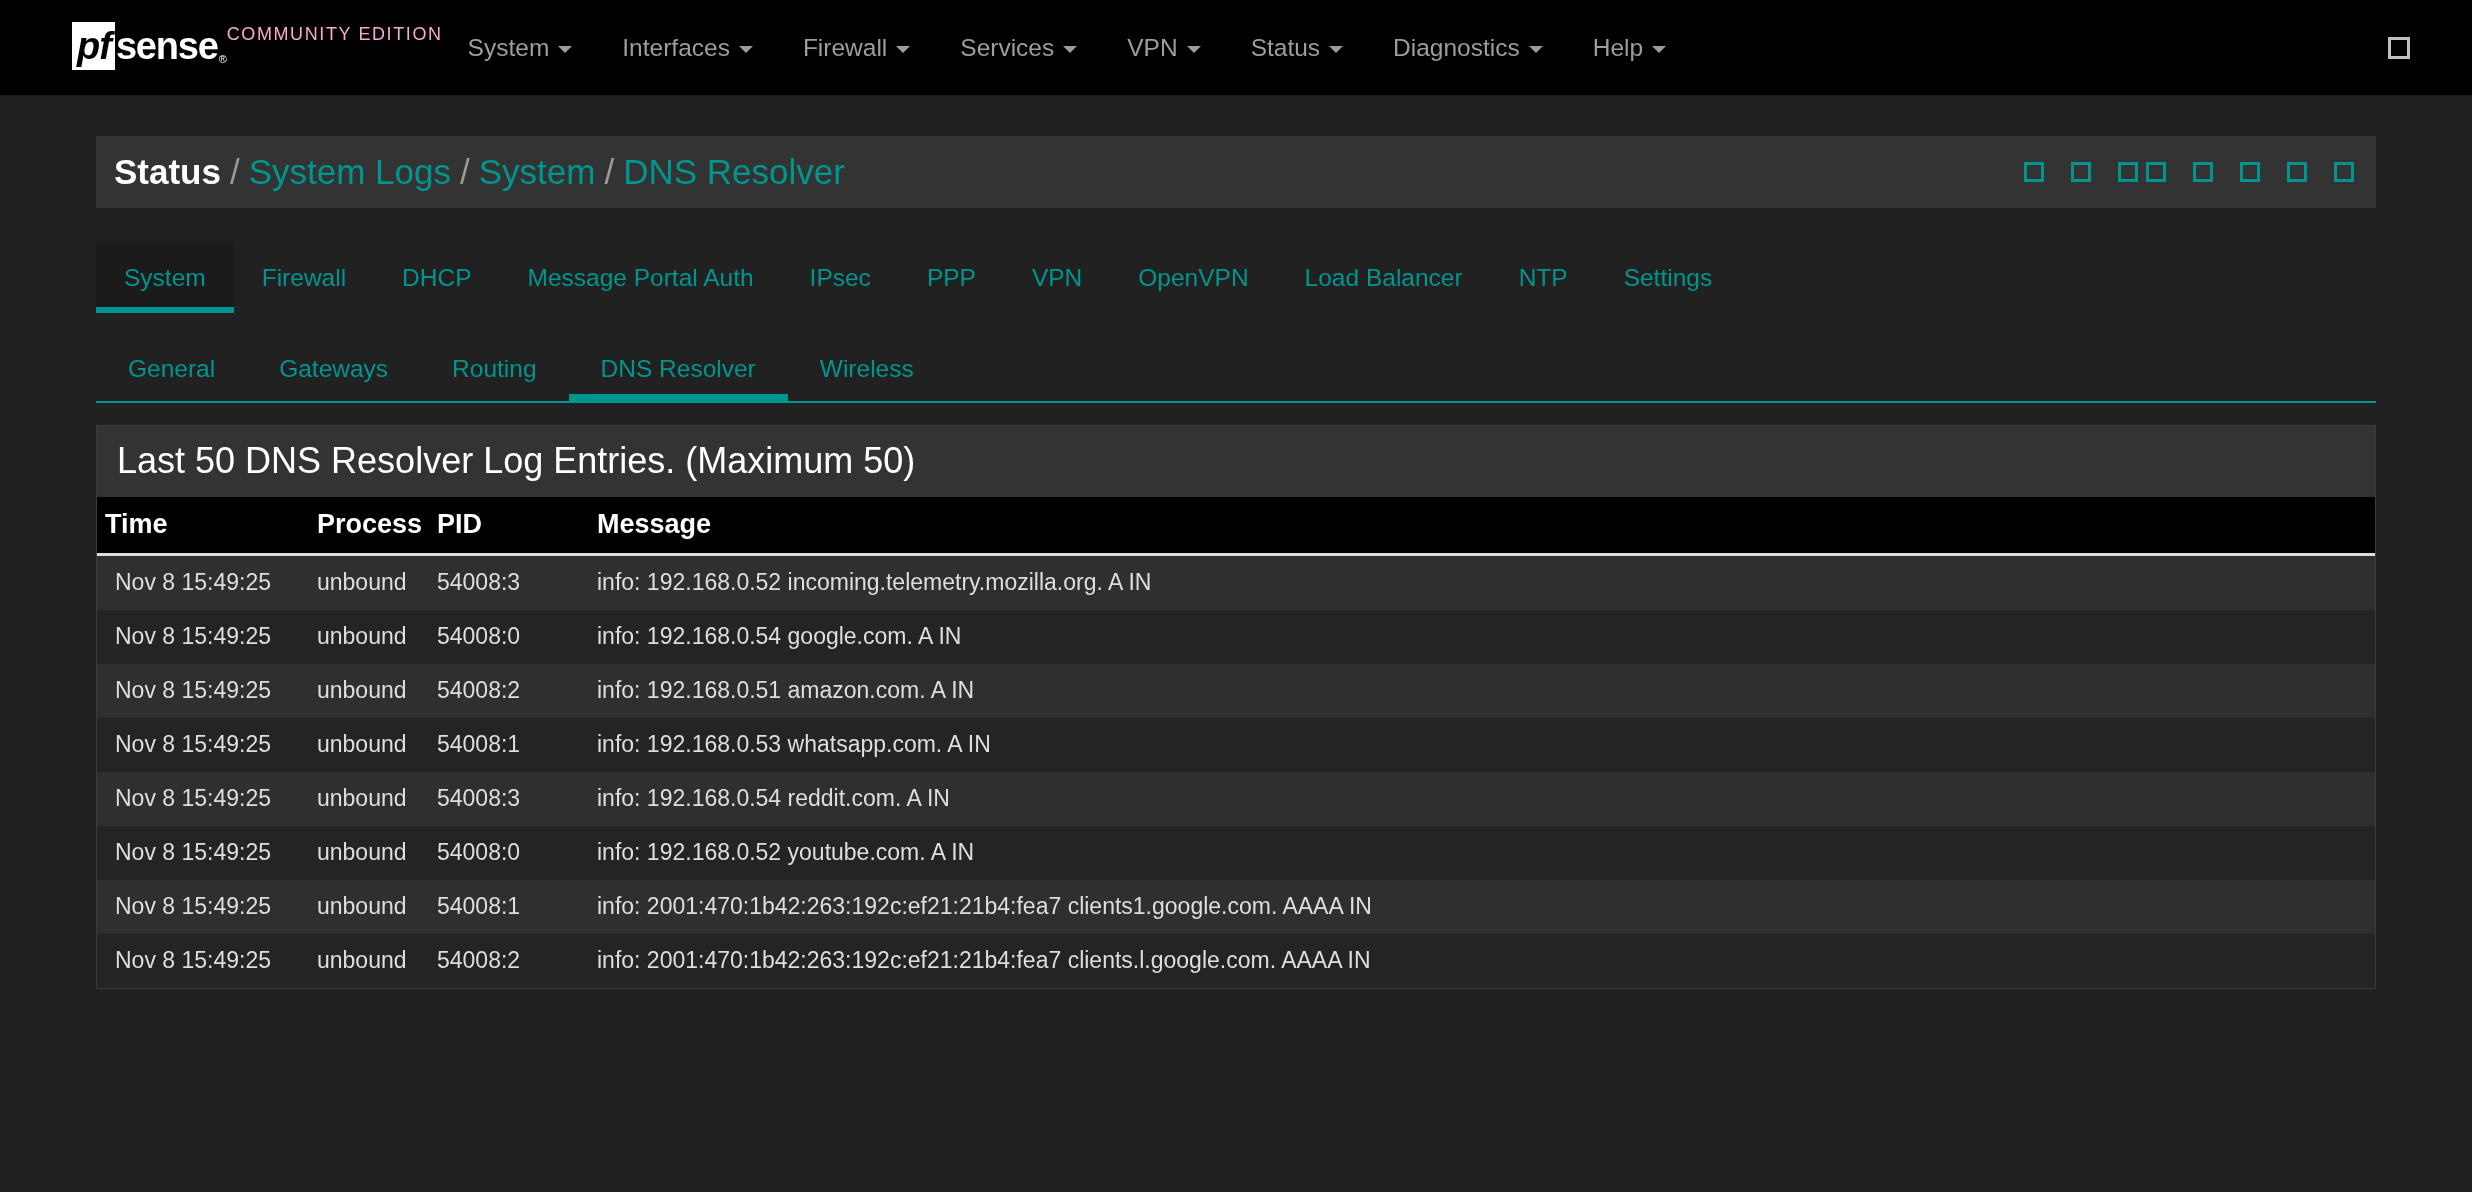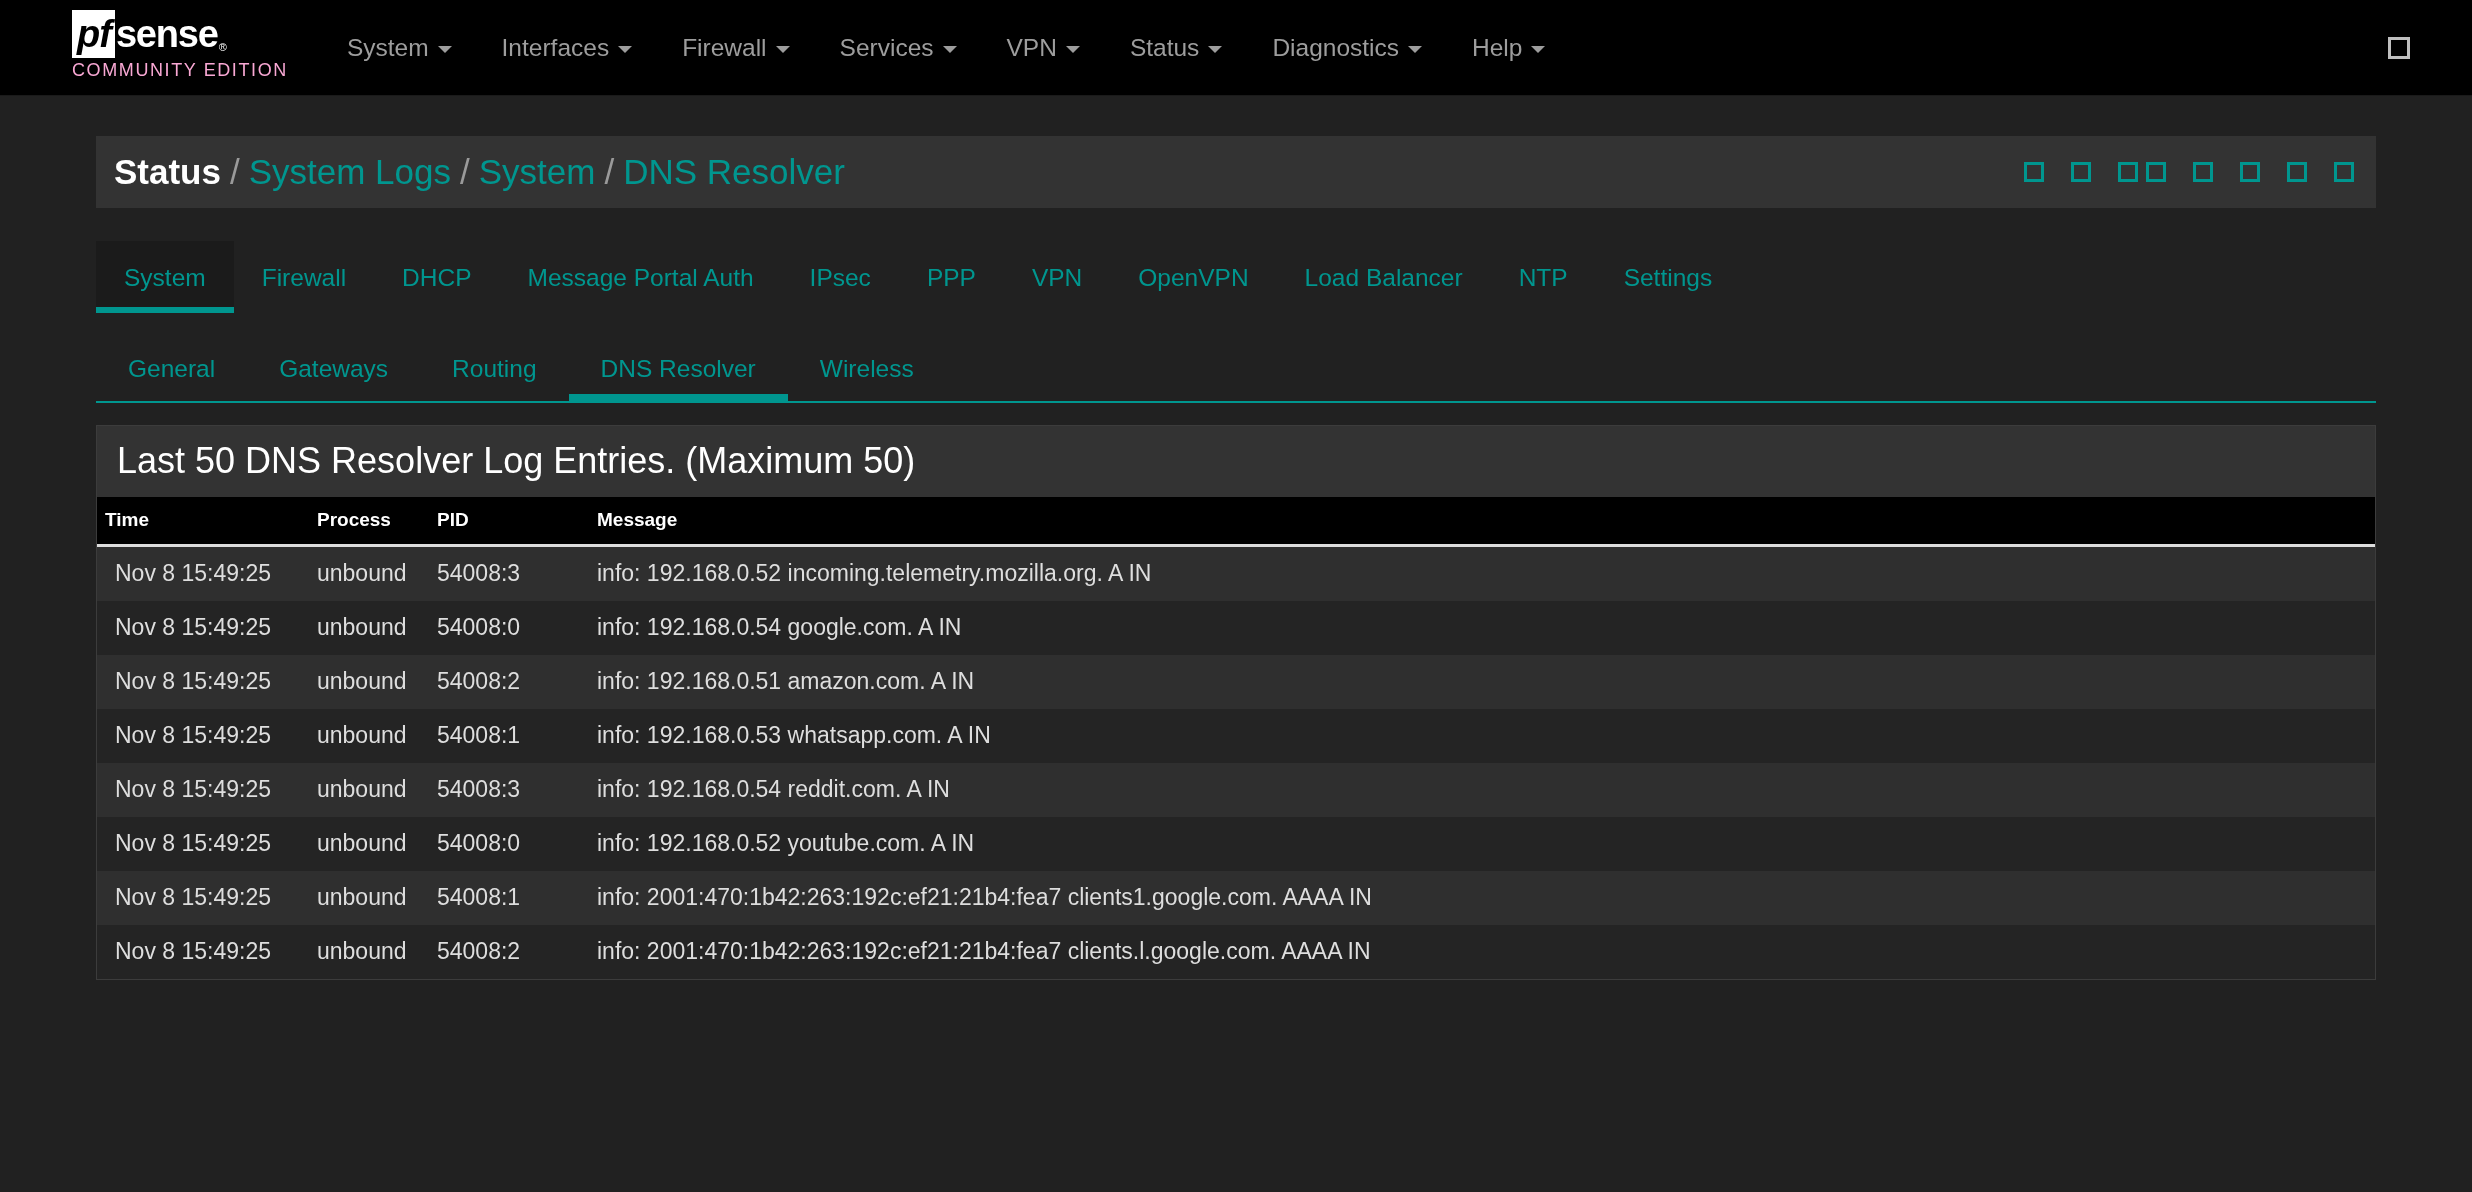--- a/index.html
+++ b/index.html
@@ -19,23 +19,21 @@
     height: 96px;
     background: #000000;
     display: flex;
     align-items: center;
     padding: 0 0 0 72px;
     border-bottom: 1px solid #1a1a1a;
   }
 
   .brand {
     display: flex;
-    flex-direction: column;
     align-items: flex-start;
-    margin-right: 34px;
     padding-bottom: 4px;
   }
   .brand-logo {
     display: flex;
     align-items: center;
   }
   .brand-pf {
     background: #ffffff;
     color: #000000;
     font-size: 38px;
@@ -222,21 +220,21 @@
     background: #333333;
   }
   table.log-table {
     width: 100%;
     border-collapse: collapse;
     table-layout: fixed;
   }
   table.log-table thead th {
     background: #000000;
     color: #ffffff;
-    font-size: 19px;
+    font-size: 27px;
     font-weight: bold;
     text-align: left;
     padding: 12px 10px 13px 10px;
     border-bottom: 3px solid #dddddd;
   }
   table.log-table tbody td {
     color: #dedede;
     font-size: 23px;
     padding: 13px 10px 14px 10px;
     vertical-align: middle;

